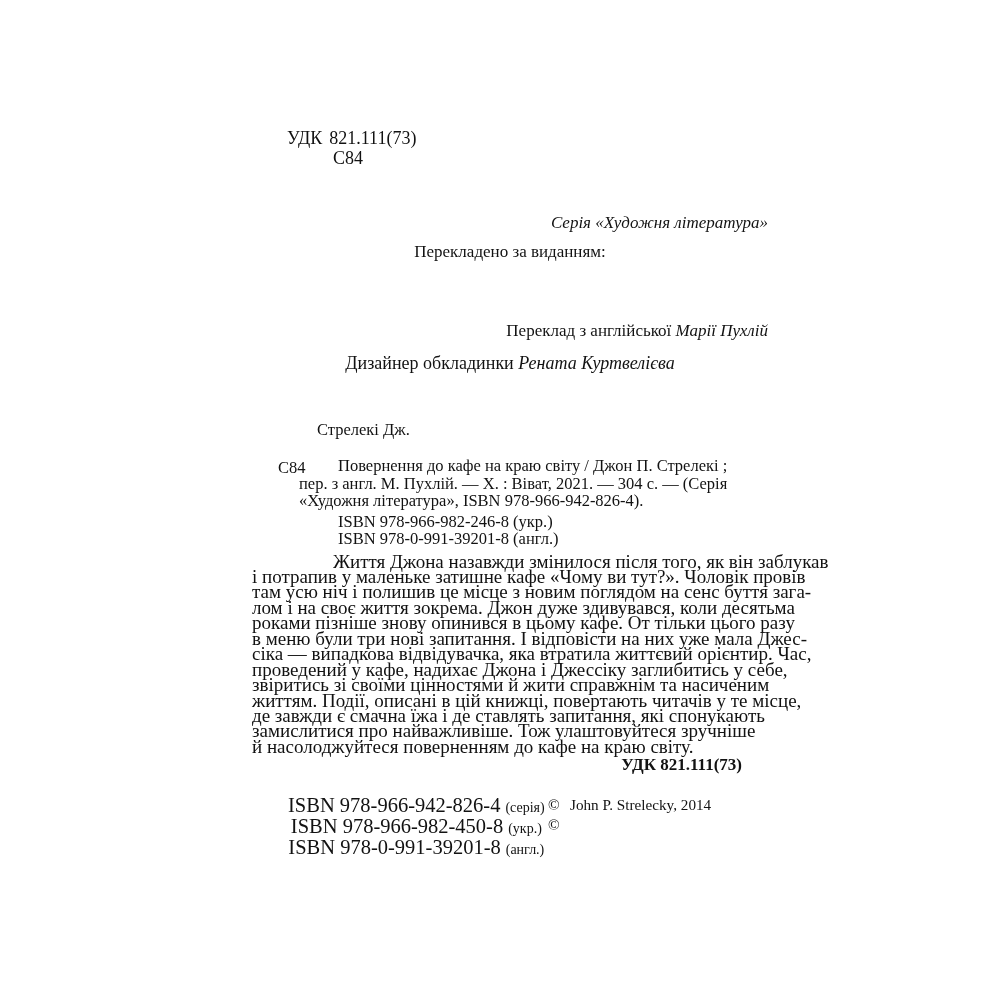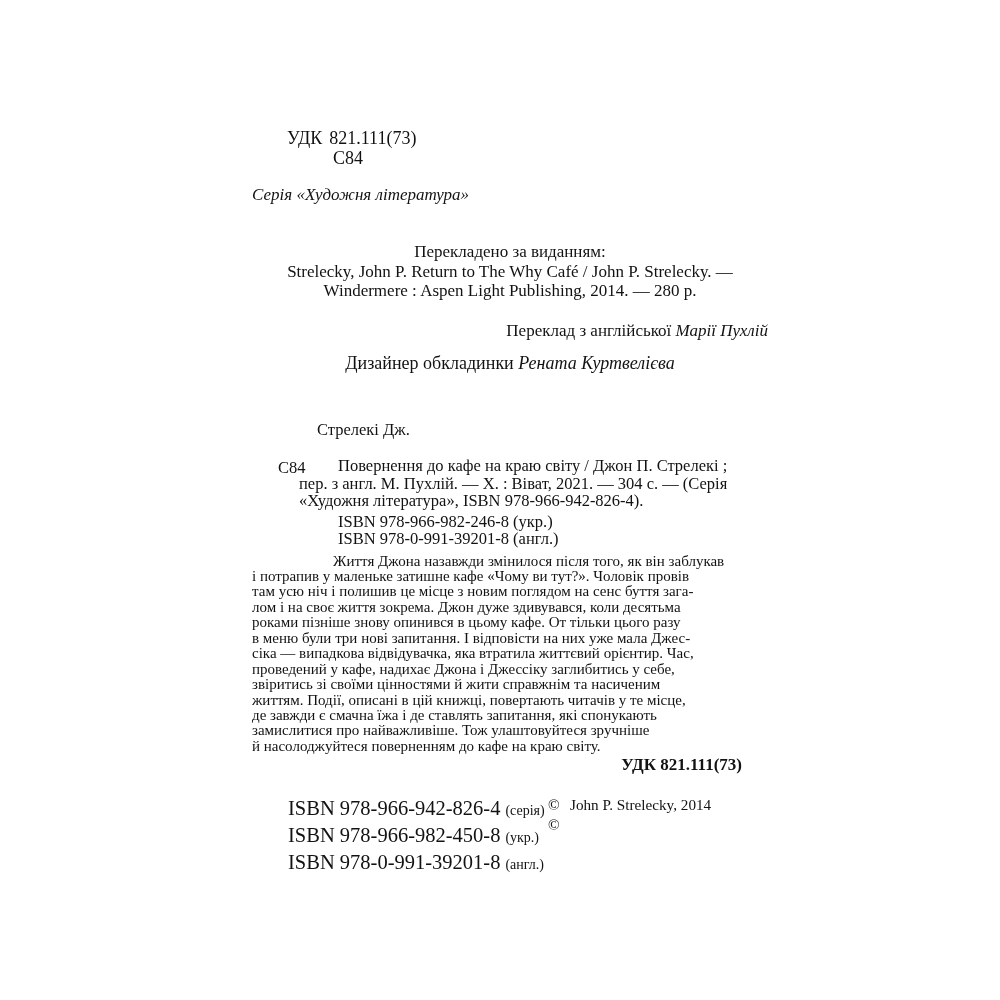--- a/index.html
+++ b/index.html
@@ -15,46 +15,46 @@
     border-radius: 10px;
   }
   .col { position: absolute; left: 252px; width: 516px; }
 
   
   .udc-top { top: 128px; font-size: 18px; line-height: 20px; padding-left: 35px; }
   .udc-top .udc-value { margin-left: 7px; }
   .udc-top .udc-code { padding-left: 46px; }
 
   
-  .seria { top: 185px; text-align: left; font-style: italic; font-size: 17px; }
+  .seria { top: 213px; text-align: right; font-style: italic; font-size: 17px; }
   .trans-source { top: 242px; text-align: center; font-size: 17px; line-height: 19.5px; }
   .trans-source .src-lines { white-space: pre; }
   .credit-translator { top: 321px; text-align: right; font-size: 17px; }
   .credit-designer { top: 353px; text-align: center; font-size: 18px; }
   .credit-name { font-style: italic; }
 
   
   .catalog-card { top: 421px; font-size: 16.5px; }
   .cc-author { font-weight: normal; padding-left: 65px; line-height: 18px; margin-bottom: 18px; }
   .cc-main { position: relative; }
   .cc-code { position: absolute; left: 26px; top: 1px; }
   .cc-text { padding-left: 47px; text-indent: 39px; line-height: 17.5px; white-space: pre; }
   .cc-isbn { padding-left: 86px; line-height: 17.5px; margin-top: 3px; white-space: pre; }
   .cc-annotation {
     margin-top: 6px;
-    font-size: 15px;
+    font-size: 19px;
     line-height: 15.45px;
     text-indent: 81px;
     white-space: pre;
     width: 520px;
   }
   .cc-udc { margin-top: 1px; text-align: right; padding-right: 26px; font-weight: bold; font-size: 17px; }
 
   
-  .bottom-isbn { position: absolute; left: 288px; top: 796px; line-height: 25px; }
+  .bottom-isbn { position: absolute; left: 288px; top: 796px; line-height: 19px; text-align: center; }
   .bottom-isbn .isbn-number { font-size: 20.5px; }
   .bottom-isbn .isbn-qualifier { font-size: 14px; margin-left: 5px; }
 
   
   .bottom-copyright { position: absolute; left: 548px; top: 795px; font-size: 15.2px; line-height: 20.4px; }
   .copyright-entry { display: flex; align-items: flex-start; }
   .c-symbol { width: 22px; flex: 0 0 22px; }
   .c-text { white-space: pre; }
 </style>
 </head>
@@ -64,22 +64,20 @@
 
   <div class="col udc-top">
     <div><span>УДК</span><span class="udc-value">821.111(73)</span></div>
     <div class="udc-code">С84</div>
   </div>
 
   <div class="col seria">Серія «Художня література»</div>
 
   <div class="col trans-source">
     <div>Перекладено за виданням:</div>
-    <div class="src-lines">Strelecky, John P. Return to The Why Café / John P. Strelecky. —
-Windermere : Aspen Light Publishing, 2014. — 280 p.</div>
   </div>
 
   <div class="col credit-translator"><span>Переклад з англійської </span><span class="credit-name">Марії Пухлій</span></div>
 
   <div class="col credit-designer"><span>Дизайнер обкладинки </span><span class="credit-name">Рената Куртвелієва</span></div>
 
   <div class="col catalog-card">
     <div class="cc-author">Стрелекі Дж.</div>
     <div class="cc-main">
       <span class="cc-code">С84</span>

